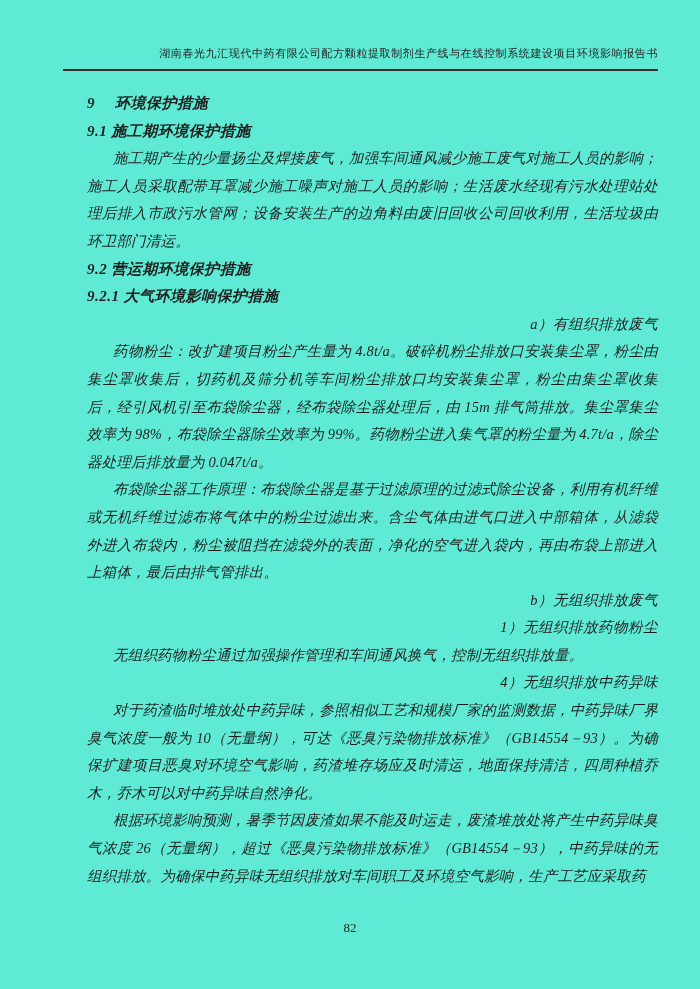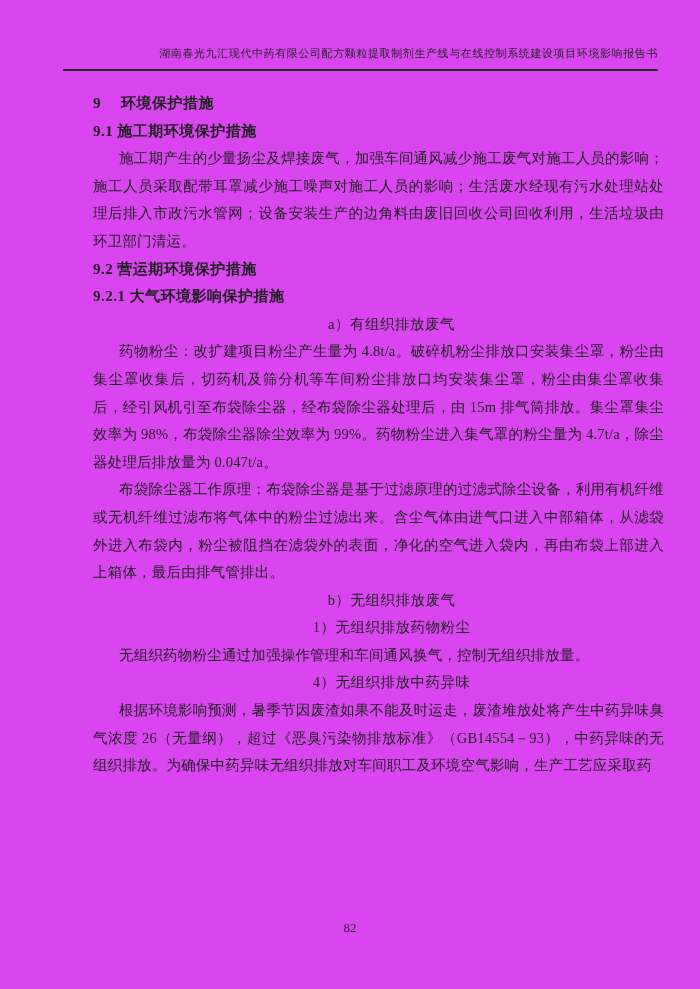--- a/index.html
+++ b/index.html
@@ -4,21 +4,21 @@
 <style>
   html, body {
     margin: 0;
     padding: 0;
     background: #ffffff;
   }
   .page {
     position: relative;
     width: 700px;
     height: 989px;
-    background: #d946ef;
+    background: #5eead4;
     font-family: "Liberation Serif", serif;
     color: #1f1f1f;
     overflow: hidden;
   }
   
   .running-header {
     position: absolute;
     top: 46px;
     left: 63px;
     width: 595px;
@@ -33,47 +33,48 @@
     top: 69px;
     left: 63px;
     width: 595px;
     height: 2px;
     background: #2b2b2b;
   }
   
   .content {
     position: absolute;
     top: 90px;
-    left: 93px;
+    left: 87px;
     width: 571px;
     font-size: 14.5px;
     line-height: 27.6px;
     text-align: justify;
     text-justify: inter-ideograph;
+    font-style: italic;
   }
   .content p, .content h2, .content h3, .content div.li {
     margin: 0;
     padding: 0;
   }
   h2.sec, h3.sec {
     font-size: 15px;
     font-weight: bold;
     text-align: left;
     letter-spacing: 0.5px;
   }
   h2.sec .num { margin-right: 20px; font-weight: bold; }
   h2.sec.sub .num { margin-right: 4px; }
   h3.sec .num { margin-right: 4px; }
   .para {
     text-indent: 26px;
     letter-spacing: 0.2px;
   }
   .li {
     text-indent: 26px;
-    text-align: center;
+    text-align: right;
     letter-spacing: 0.5px;
   }
   .page-number {
     position: absolute;
     top: 920px;
     left: 0;
     width: 700px;
     text-align: center;
     font-size: 13px;
     color: #2a2a2a;
@@ -114,20 +115,21 @@
     <p class="para">布袋除尘器工作原理：布袋除尘器是基于过滤原理的过滤式除尘设备，利用有机纤维或无机纤维过滤布将气体中的粉尘过滤出来。含尘气体由进气口进入中部箱体，从滤袋外进入布袋内，粉尘被阻挡在滤袋外的表面，净化的空气进入袋内，再由布袋上部进入上箱体，最后由排气管排出。</p>
 
     <div class="li">b）无组织排放废气</div>
 
     <div class="li">1）无组织排放药物粉尘</div>
 
     <p class="para">无组织药物粉尘通过加强操作管理和车间通风换气，控制无组织排放量。</p>
 
     <div class="li">4）无组织排放中药异味</div>
 
+    <p class="para">对于药渣临时堆放处中药异味，参照相似工艺和规模厂家的监测数据，中药异味厂界臭气浓度一般为 10（无量纲），可达《恶臭污染物排放标准》（GB14554－93）。为确保扩建项目恶臭对环境空气影响，药渣堆存场应及时清运，地面保持清洁，四周种植乔木，乔木可以对中药异味自然净化。</p>
 
     <p class="para">根据环境影响预测，暑季节因废渣如果不能及时运走，废渣堆放处将产生中药异味臭气浓度 26（无量纲），超过《恶臭污染物排放标准》（GB14554－93），中药异味的无组织排放。为确保中药异味无组织排放对车间职工及环境空气影响，生产工艺应采取药</p>
 
   </div>
 
   <div class="page-number">82</div>
 
 </div>
 
 </body></html>

